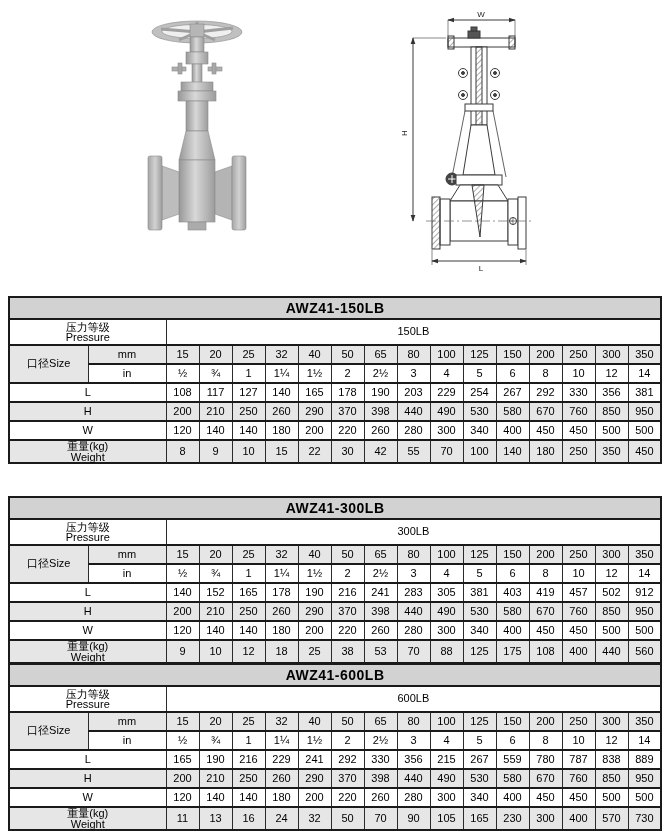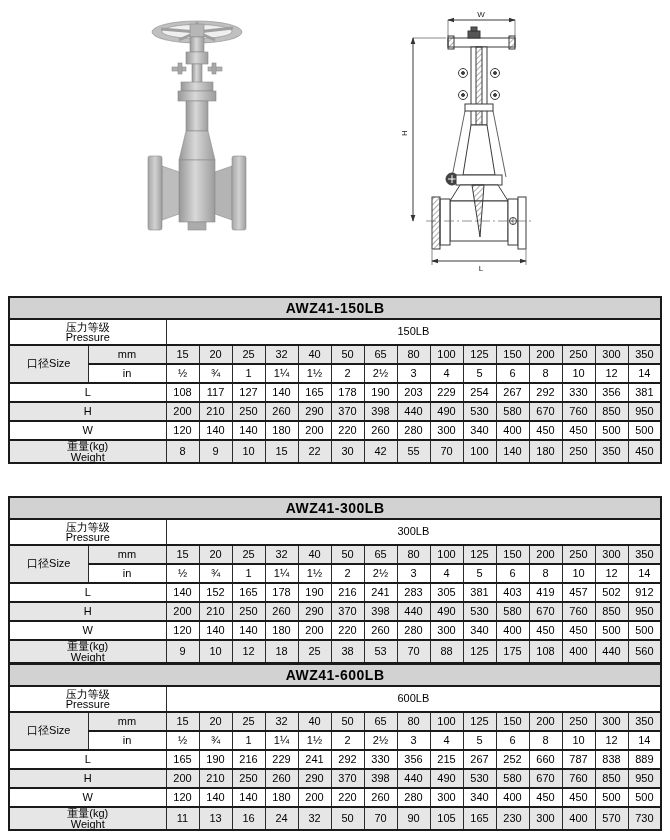--- a/index.html
+++ b/index.html
@@ -521,22 +521,22 @@
       <td>165</td>
           <td>190</td>
           <td>216</td>
           <td>229</td>
           <td>241</td>
           <td>292</td>
           <td>330</td>
           <td>356</td>
           <td>215</td>
           <td>267</td>
-          <td>252</td>
-          <td>660</td>
+          <td>559</td>
+          <td>780</td>
           <td>787</td>
           <td>838</td>
           <td>889</td>
         </tr>
       <tr class="r-data shade">
         <td colspan="2">H</td>
       <td>200</td>
           <td>210</td>
           <td>250</td>
           <td>260</td>

